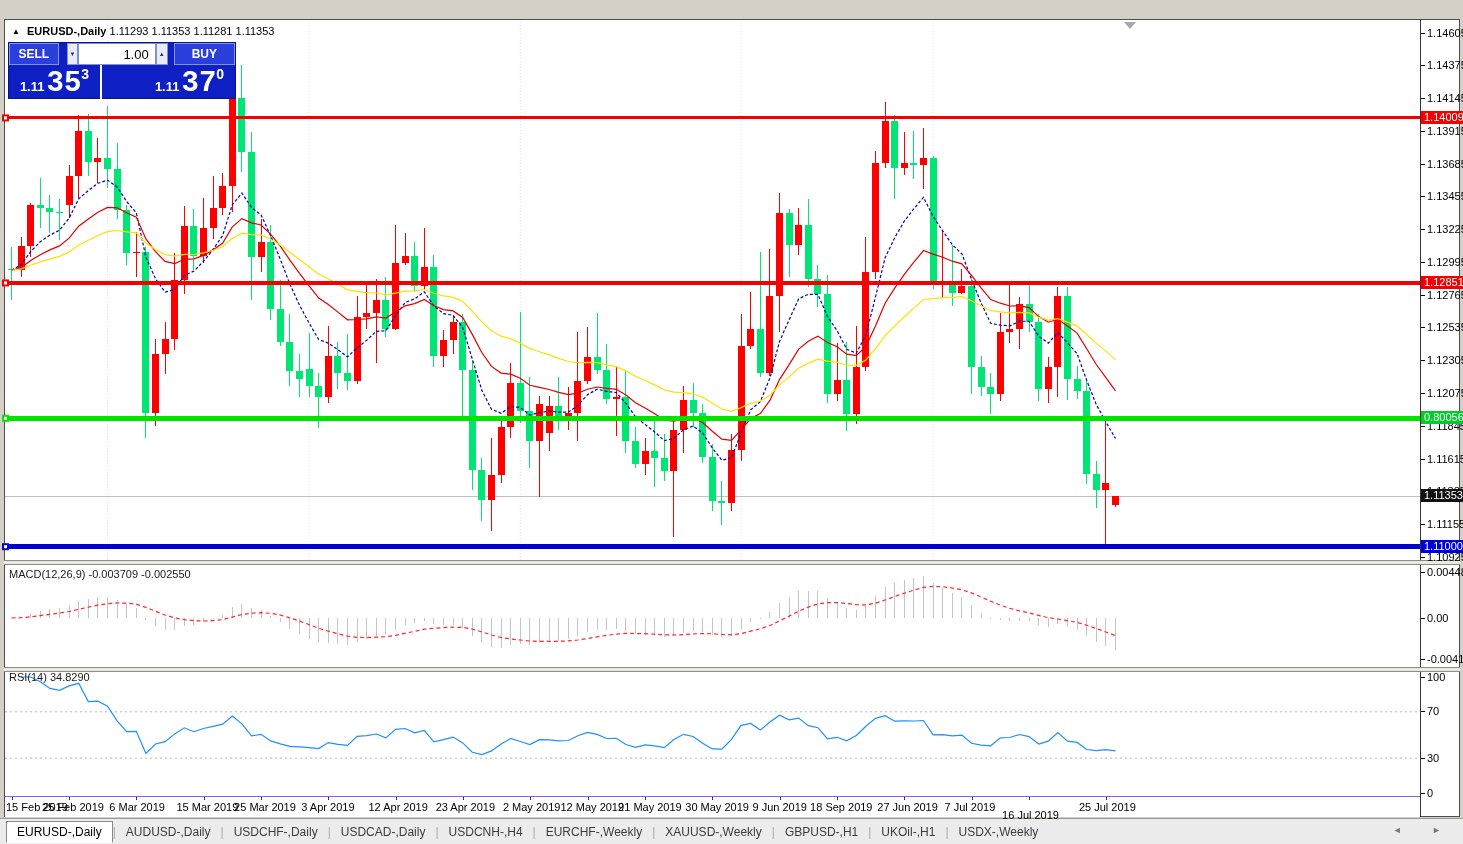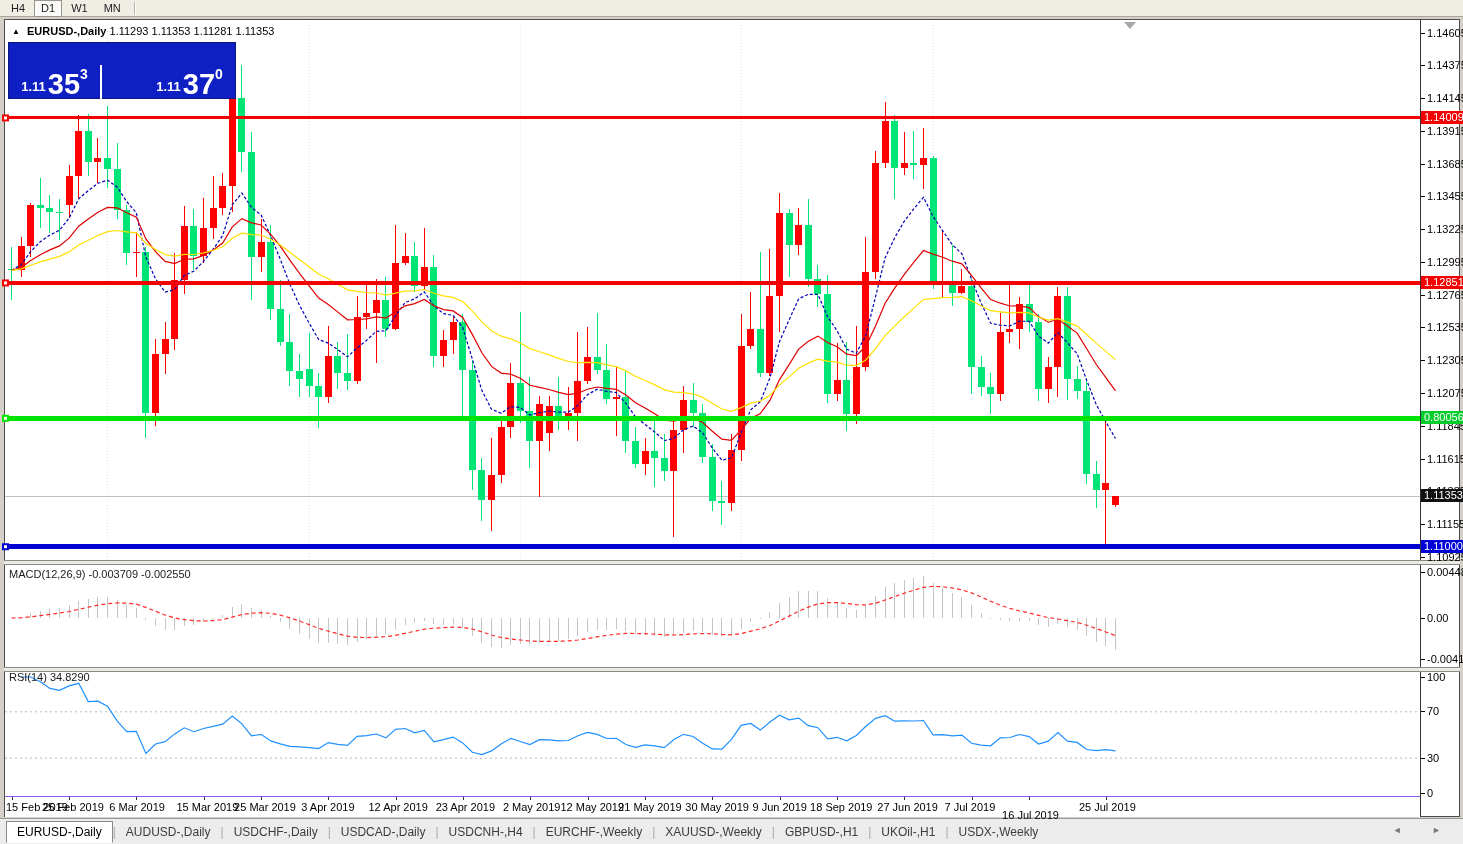--- a/index.html
+++ b/index.html
@@ -34,43 +34,36 @@
   #sell-btn{width:50px;}
   #buy-btn{width:62px;margin-left:6px;}
   .spin{width:12px;background:#E8EBF6;border:1px solid #8090C8;color:#203080;font-size:6px;display:flex;align-items:center;justify-content:center;box-sizing:border-box;}
   #vol-box{width:78px;background:#fff;border:1px solid #8090C8;box-sizing:border-box;}
   #vol-box input{width:100%;height:100%;border:none;outline:none;font-size:13px;text-align:right;padding-right:6px;box-sizing:border-box;font-family:"Liberation Sans",sans-serif;}
   #sell-spin-dn{margin-left:8px;}
   #trade-row2{position:absolute;left:0;top:22px;width:100%;height:35px;display:flex;gap:42px;}
   .price-half{flex:1;color:#fff;display:flex;align-items:flex-end;justify-content:center;padding-bottom:3px;}
   .price-half.first{border-right:2px solid #fff;}
   .p-small{font-size:13px;font-weight:bold;margin-right:2px;line-height:20px;}
-  .p-big{font-size:29px;font-weight:bold;line-height:26px;font-family:Liberation Sans, sans-serif;}
+  .p-big{font-size:29px;font-weight:bold;line-height:26px;font-family:Liberation Mono, monospace;}
   .p-sup{font-size:14px;font-weight:bold;line-height:14px;align-self:flex-start;margin-top:2px;}
   
   #tabbar{position:absolute;left:0;top:818px;width:1463px;height:26px;background:#ECECEC;border-top:1px solid #999;display:flex;align-items:center;padding-left:6px;box-sizing:border-box;}
   .tab{font-size:12px;color:#3C3C3C;padding:3px 10px;white-space:nowrap;cursor:default;}
   .tab.active{background:#fff;border:1px solid #888;border-bottom:1px solid #fff;color:#000;}
   .tab-sep{color:#AAA;font-size:12px;}
   #tab-arrows{position:absolute;right:8px;top:6px;font-size:9px;color:#777;letter-spacing:14px;}
   svg{position:absolute;left:0;top:0;z-index:4;}
   .marker-tri{position:absolute;width:0;height:0;border-left:6px solid transparent;border-right:6px solid transparent;border-top:7px solid #A8A8A8;z-index:6;}
 </style>
 </head>
 <body>
 
 <div id="app">
 
-  <div id="toolbar">
-      <div class="tf-btn">H4</div>
-      <div class="tf-btn active">D1</div>
-      <div class="tf-btn">W1</div>
-      <div class="tf-btn">MN</div>
-      <div class="tb-sep"></div>
-    </div>
 
   <div id="win"></div>
 
   <svg id="chart-svg" width="1463" height="844">
       <line x1="107.5" y1="22" x2="107.5" y2="560" stroke="#E2E2E2" stroke-dasharray="1 2"></line>
       <line x1="309.09999999999997" y1="22" x2="309.09999999999997" y2="560" stroke="#E2E2E2" stroke-dasharray="1 2"></line>
       <line x1="520.3" y1="22" x2="520.3" y2="560" stroke="#E2E2E2" stroke-dasharray="1 2"></line>
       <line x1="741.1" y1="22" x2="741.1" y2="560" stroke="#E2E2E2" stroke-dasharray="1 2"></line>
       <line x1="933.0999999999999" y1="22" x2="933.0999999999999" y2="560" stroke="#E2E2E2" stroke-dasharray="1 2"></line>
       <line x1="5" y1="496.4100000000015" x2="1420" y2="496.4100000000015" stroke="#C0C0C0" shape-rendering="crispEdges"></line>
@@ -445,20 +438,33 @@
 
   <div id="chart-title">
     <span class="tri">▲</span>
     <span class="sym">EURUSD-,Daily</span>
     <span>1.11293 1.11353 1.11281 1.11353</span>
   </div>
 
   <div class="marker-tri" style="left:1124px;top:22px;"></div>
 
   <div id="trade">
+    <div id="trade-row1">
+      <div id="sell-btn" class="trade-btn">SELL</div>
+      <div id="sell-spin-dn" class="spin">
+          <span>▼</span>
+        </div>
+      <div id="vol-box">
+        <input readonly="" value="1.00" style="">
+      </div>
+      <div class="spin">
+          <span>▲</span>
+        </div>
+      <div id="buy-btn" class="trade-btn">BUY</div>
+    </div>
     <div id="trade-row2">
       <div class="price-half first">
         <span class="p-small">1.11</span>
         <span class="p-big">35</span>
         <span class="p-sup">3</span>
       </div>
       <div class="price-half">
         <span class="p-small">1.11</span>
         <span class="p-big">37</span>
         <span class="p-sup">0</span>

